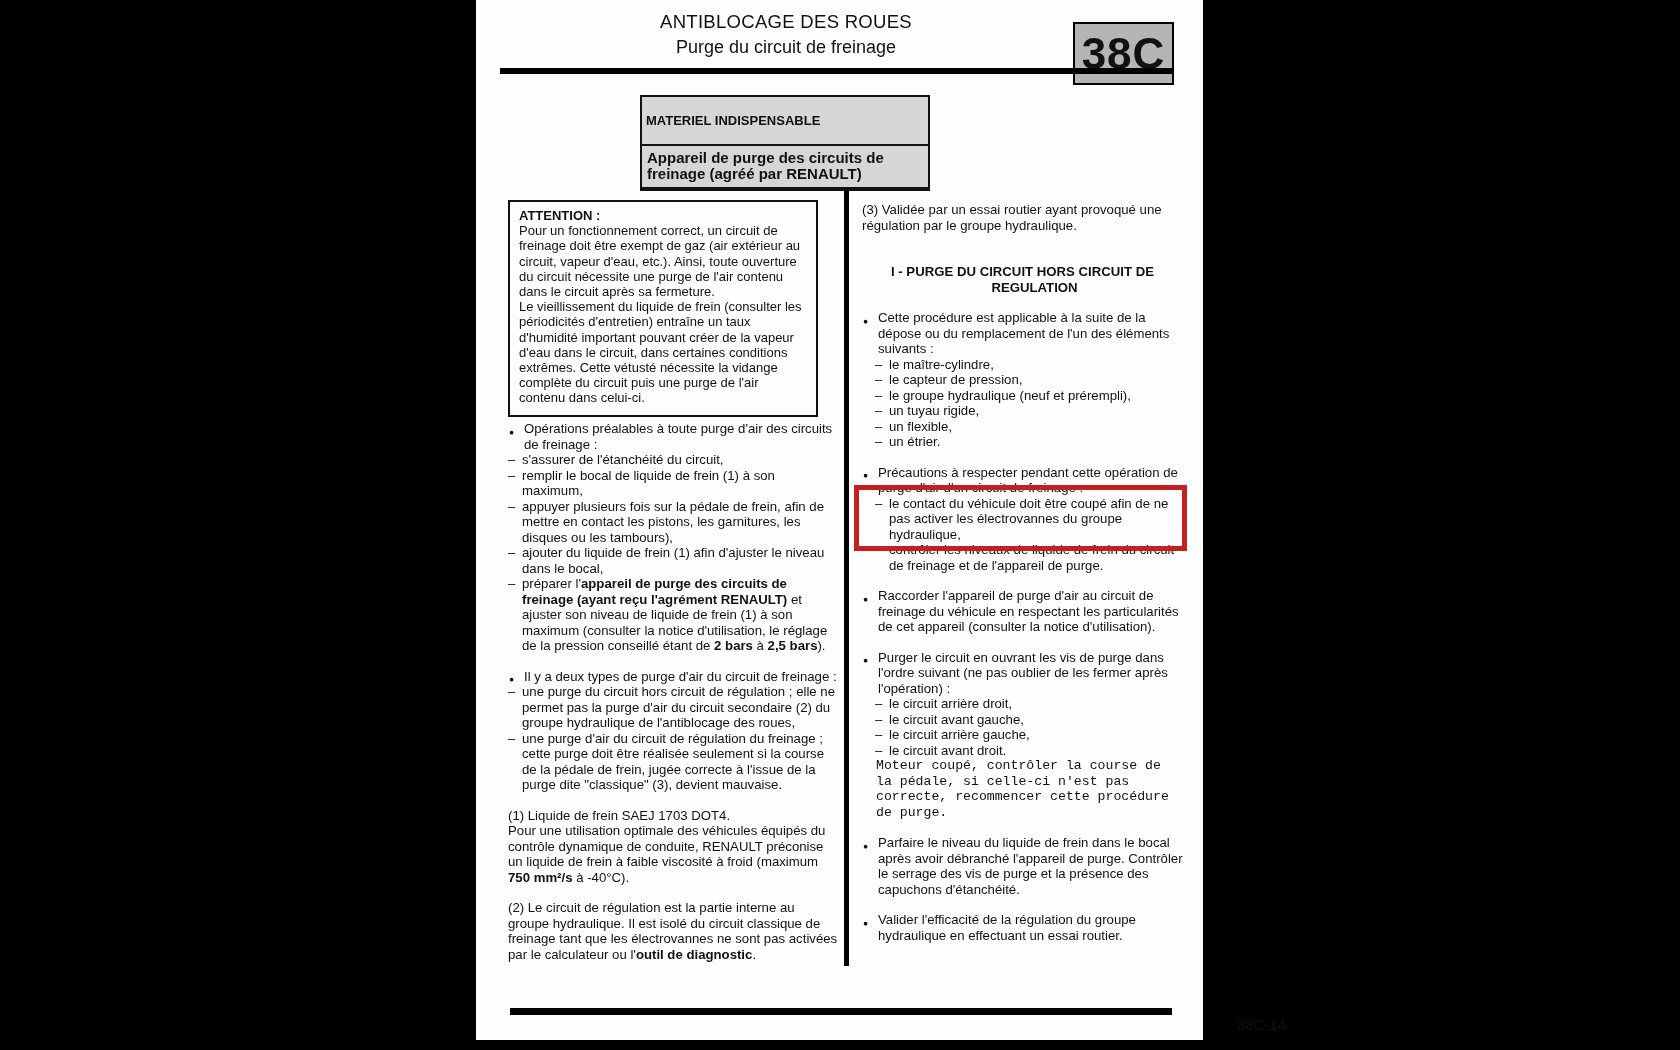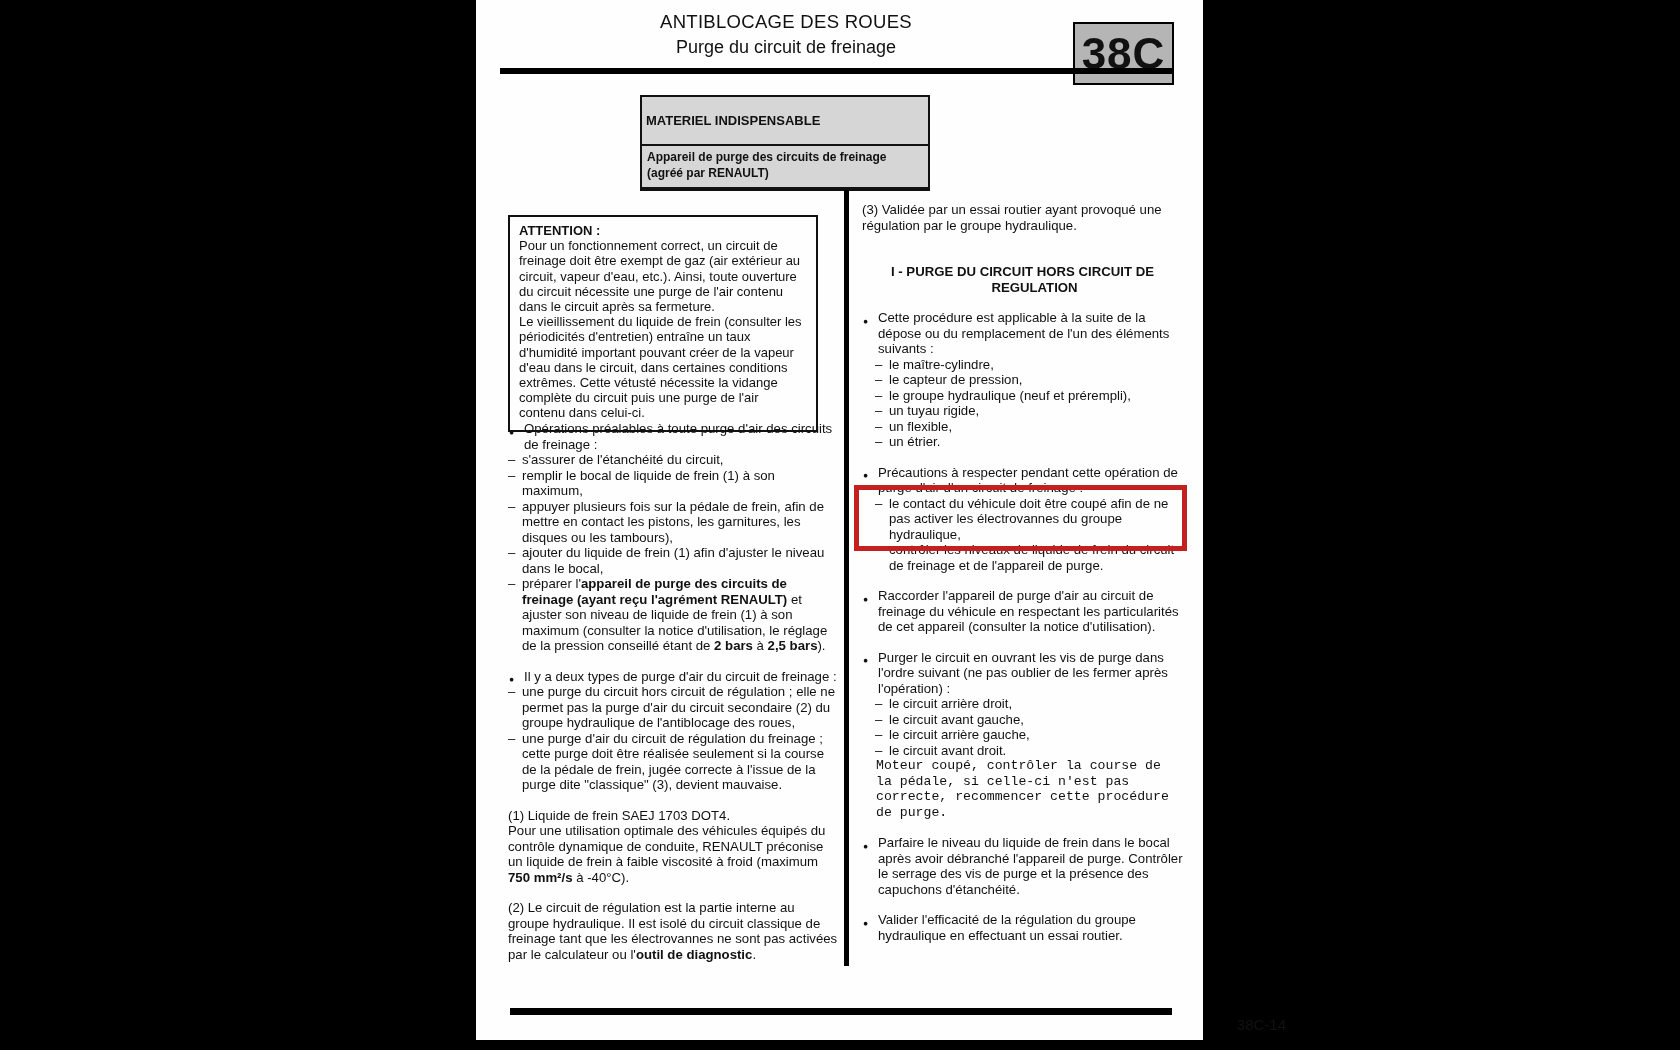--- a/index.html
+++ b/index.html
@@ -10,24 +10,24 @@
   .title-line1{font-size:18.5px;line-height:26px;letter-spacing:.3px;}
   .title-line2{font-size:18px;line-height:25px;}
   .badge{position:absolute;left:597px;top:22px;width:97px;height:59px;background:var(--badge-gray,#b5b5b5);
          border:2px solid #000;display:flex;align-items:center;justify-content:center;
          font-size:44px;font-weight:700;letter-spacing:1px;}
   .header-rule{position:absolute;left:24px;top:68px;width:673px;height:6px;background:#000;}
   
   .materiel{position:absolute;left:164px;top:95px;width:290px;background:var(--box-gray,#d6d6d6);
             border:2px solid #111;border-bottom-width:4px;box-sizing:border-box;}
   .materiel-header{font-size:13px;font-weight:700;text-align:left;padding:16px 4px;border-bottom:2px solid #111;}
-  .materiel-body{font-size:12px;font-weight:700;line-height:15.5px;padding:4px 5px 6px 5px;}
+  .materiel-body{font-size:15px;font-weight:700;line-height:15.5px;padding:4px 5px 6px 5px;}
   
   .attention{position:absolute;left:32px;top:200px;width:310px;box-sizing:border-box;border:2px solid #111;
-             padding:6px 9px 9px 9px;font-size:13px;line-height:15.2px;margin-top:15px;}
+             padding:6px 9px 9px 9px;font-size:13px;line-height:15.2px;}
   .attention-title{font-weight:700;}
   .attention-body{white-space:pre-line;}
   
   .left-col{position:absolute;left:32px;top:421px;width:331px;font-size:13.2px;line-height:15.5px;}
   .right-col{position:absolute;left:386px;top:202px;width:321px;font-size:13.2px;line-height:15.5px;}
   .divider{position:absolute;left:368px;top:190px;width:5px;height:776px;background:#000;}
   
   .blk{position:relative;}
   b{font-weight:700;}
   .mk{position:absolute;left:0;top:0;}

